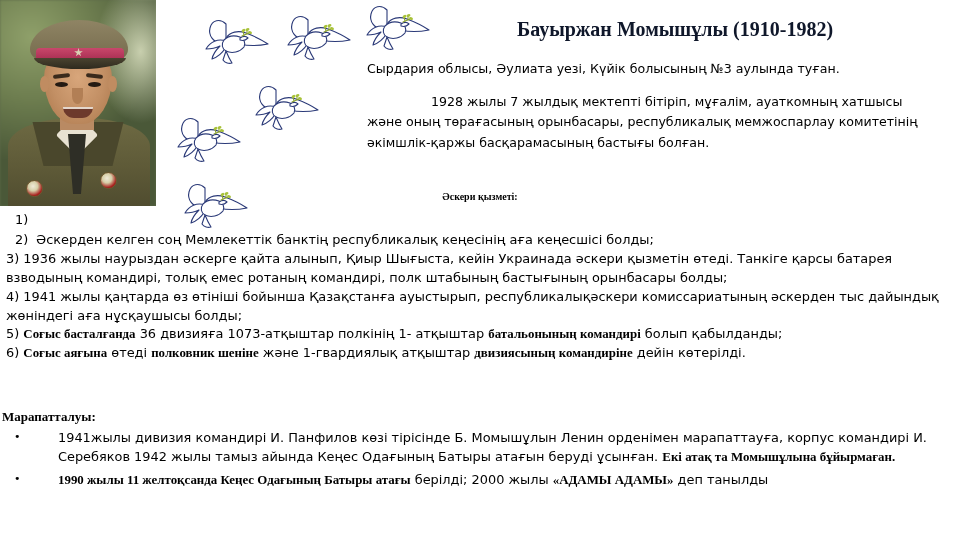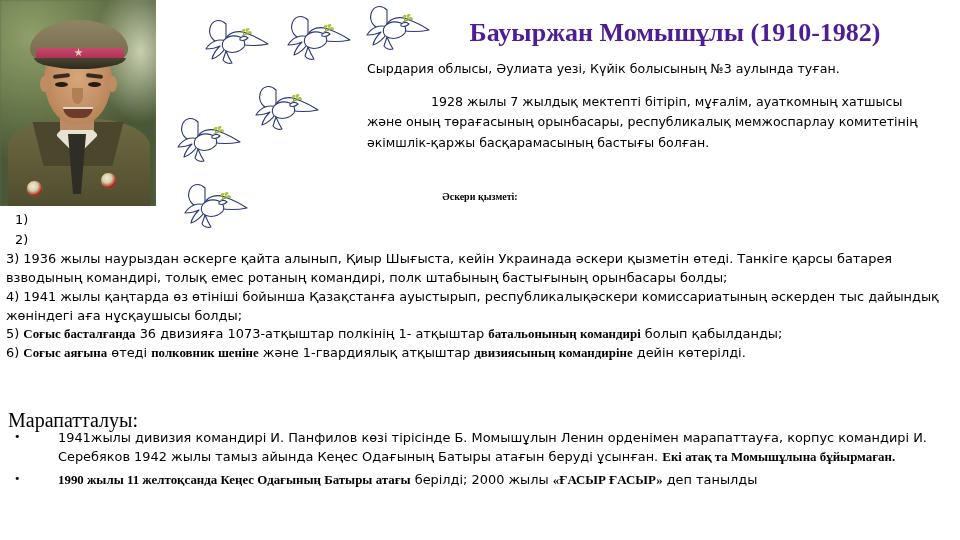--- a/index.html
+++ b/index.html
@@ -162,22 +162,22 @@
 
   
   .title {
     position: absolute;
     left: 410px;
     top: 18px;
     width: 530px;
     text-align: center;
     font-family: "Liberation Serif", "DejaVu Serif", serif;
     font-weight: bold;
-    font-size: 26px;
-    color: #4c1d95;
+    font-size: 20px;
+    color: #0f172a;
     white-space: nowrap;
   }
   .intro {
     position: absolute;
     left: 367px;
     top: 60px;
     width: 570px;
     font-size: 12.6px;
     line-height: 1.45;
   }
@@ -218,25 +218,25 @@
     width: 30px;
     flex: 0 0 30px;
     text-align: left;
     padding-left: 9px;
     box-sizing: border-box;
   }
   .li-flat { margin-bottom: 0px; }
 
   .awards-head {
     position: absolute;
-    left: 8px;
+    left: 2px;
     top: 409px;
     font-family: "Liberation Serif", "DejaVu Serif", serif;
-    font-weight: normal;
-    font-size: 20px;
+    font-weight: bold;
+    font-size: 13px;
   }
   .bullets {
     position: absolute;
     left: 6px;
     top: 429px;
     width: 948px;
     font-size: 12.9px;
     line-height: 1.45;
   }
   .bullet-row {
@@ -433,33 +433,34 @@
   </div>
 
   <div class="section-head" id="milhead">Әскери қызметі:</div>
 
   <div class="body-list" id="military-list">
       <div class="li-indent">
         <span class="num">1)</span>
       </div>
       <div class="li-indent">
         <span class="num">2)</span>
+        <span><span>Әскерден келген соң Мемлекеттік банктің республикалық кеңесінің аға кеңесшісі болды;</span></span>
       </div>
       <div class="li-flat"><span>3) 1936 жылы наурыздан әскерге қайта алынып, Қиыр Шығыста, кейін Украинада әскери қызметін өтеді. Танкіге қарсы батарея взводының командирі, толық емес ротаның командирі, полк штабының бастығының орынбасары болды;</span></div>
       <div class="li-flat"><span>4) 1941 жылы қаңтарда өз өтініші бойынша Қазақстанға ауыстырып, республикалықәскери комиссариатының әскерден тыс дайындық жөніндегі аға нұсқаушысы болды;</span></div>
       <div class="li-flat"><span>5) </span><b class="serif-b">Соғыс басталғанда</b><span> 36 двизияға 1073-атқыштар полкінің 1- атқыштар </span><b class="serif-b">батальонының командирі</b><span> болып қабылданды;</span></div>
       <div class="li-flat"><span>6) </span><b class="serif-b">Соғыс аяғына</b><span> өтеді </span><b class="serif-b">полковник шеніне</b><span> және 1-гвардиялық атқыштар </span><b class="serif-b">двизиясының командиріне</b><span> дейін көтерілді.</span></div>
     </div>
 
   <div class="awards-head">Марапатталуы:</div>
 
   <div class="bullets" id="awards-list">
       <div class="bullet-row">
         <span class="dot">•</span>
         <span class="btext"><span>1941жылы дивизия командирі И. Панфилов көзі тірісінде Б. Момышұлын Ленин орденімен марапаттауға, корпус командирі И. Серебяков 1942 жылы тамыз айында Кеңес Одағының Батыры атағын беруді ұсынған. </span><b class="serif-b">Екі атақ та Момышұлына бұйырмаған.</b></span>
       </div>
       <div class="bullet-row">
         <span class="dot">•</span>
-        <span class="btext"><b class="serif-b">1990 жылы 11 желтоқсанда Кеңес Одағының Батыры атағы</b><span> берілді; 2000 жылы </span><b class="serif-b">«ҒАСЫР ҒАСЫР»</b><span> деп танылды</span></span>
+        <span class="btext"><b class="serif-b">1990 жылы 11 желтоқсанда Кеңес Одағының Батыры атағы</b><span> берілді; 2000 жылы </span><b class="serif-b">«АДАМЫ АДАМЫ»</b><span> деп танылды</span></span>
       </div>
     </div>
 
 </div>
 
 </body></html>

